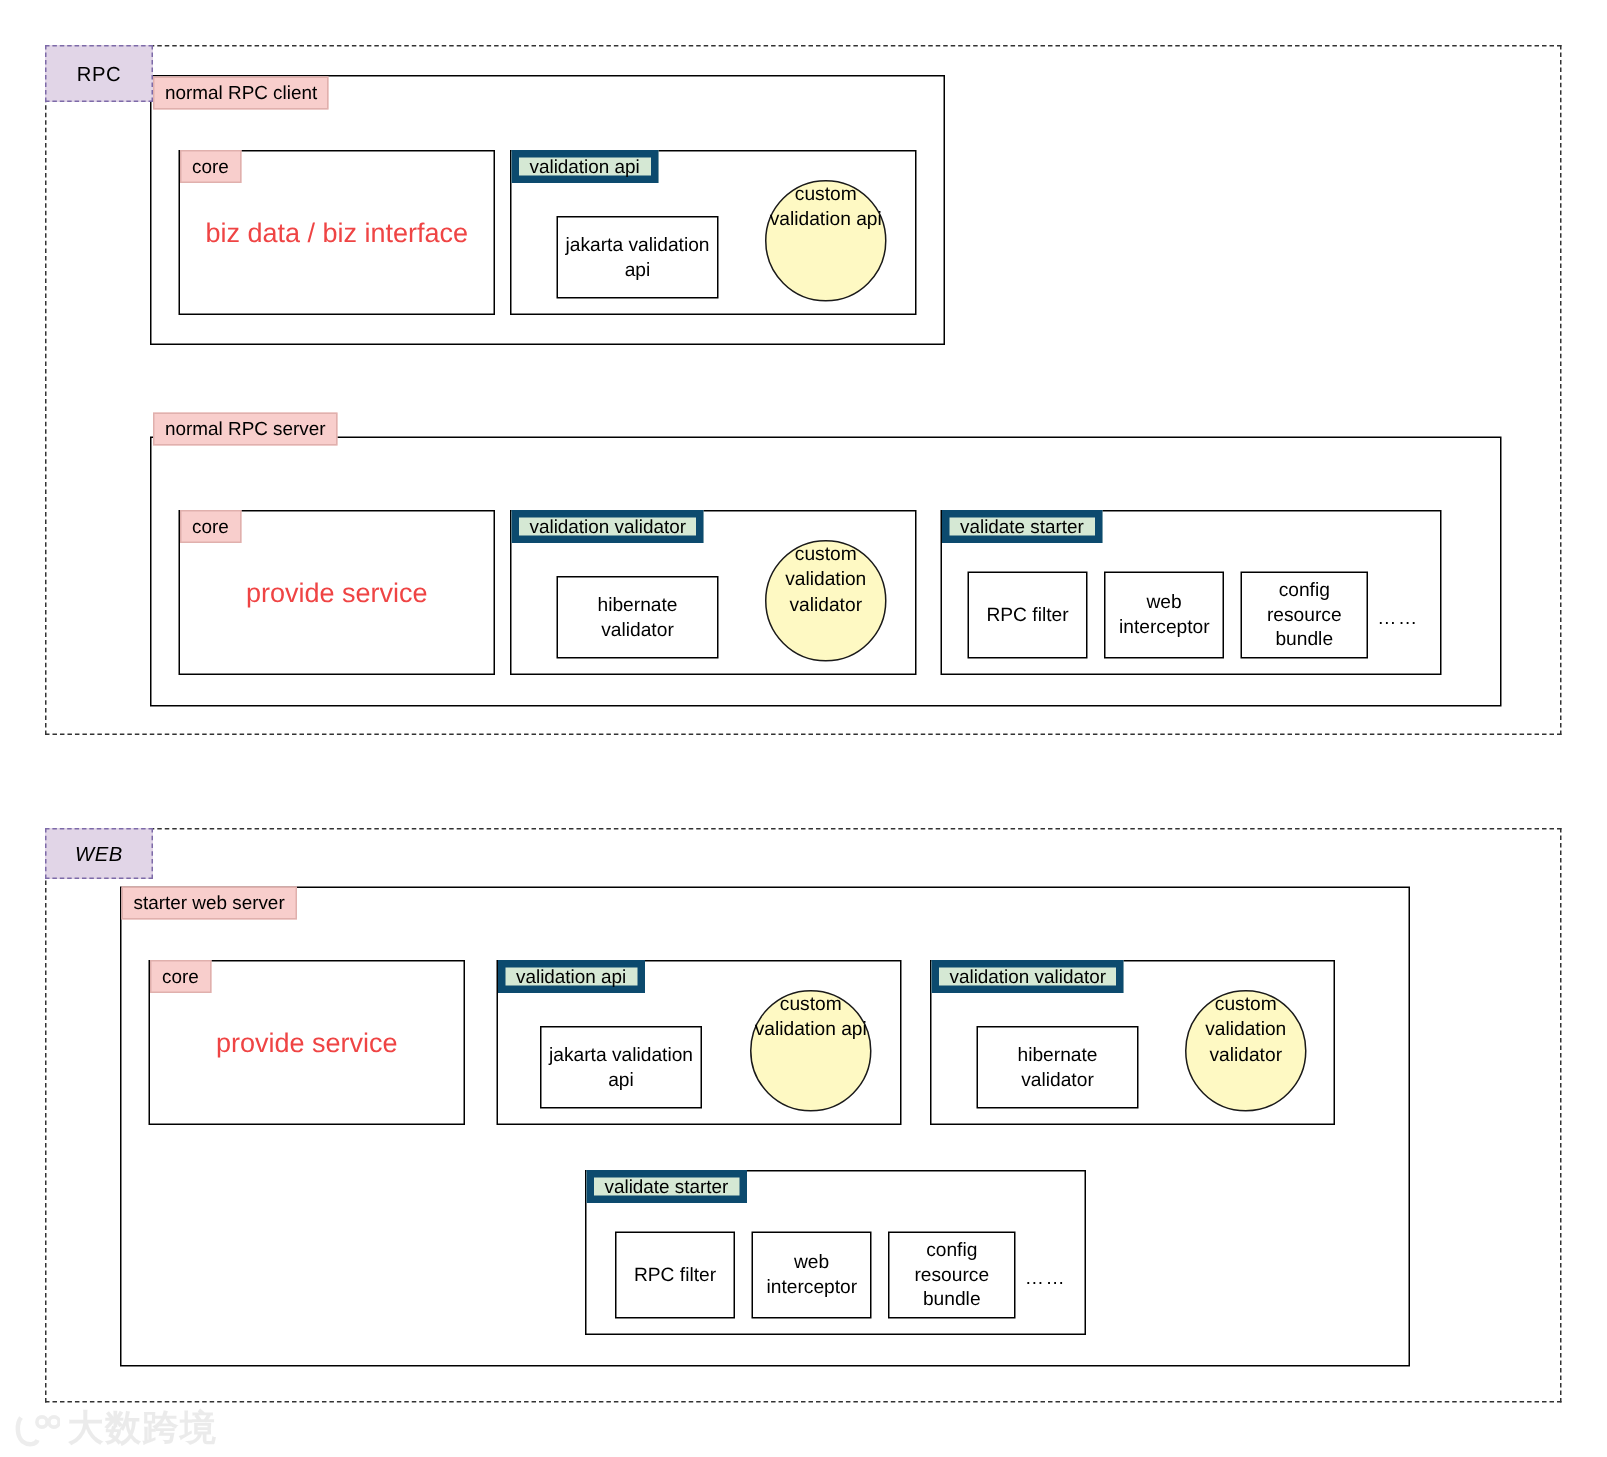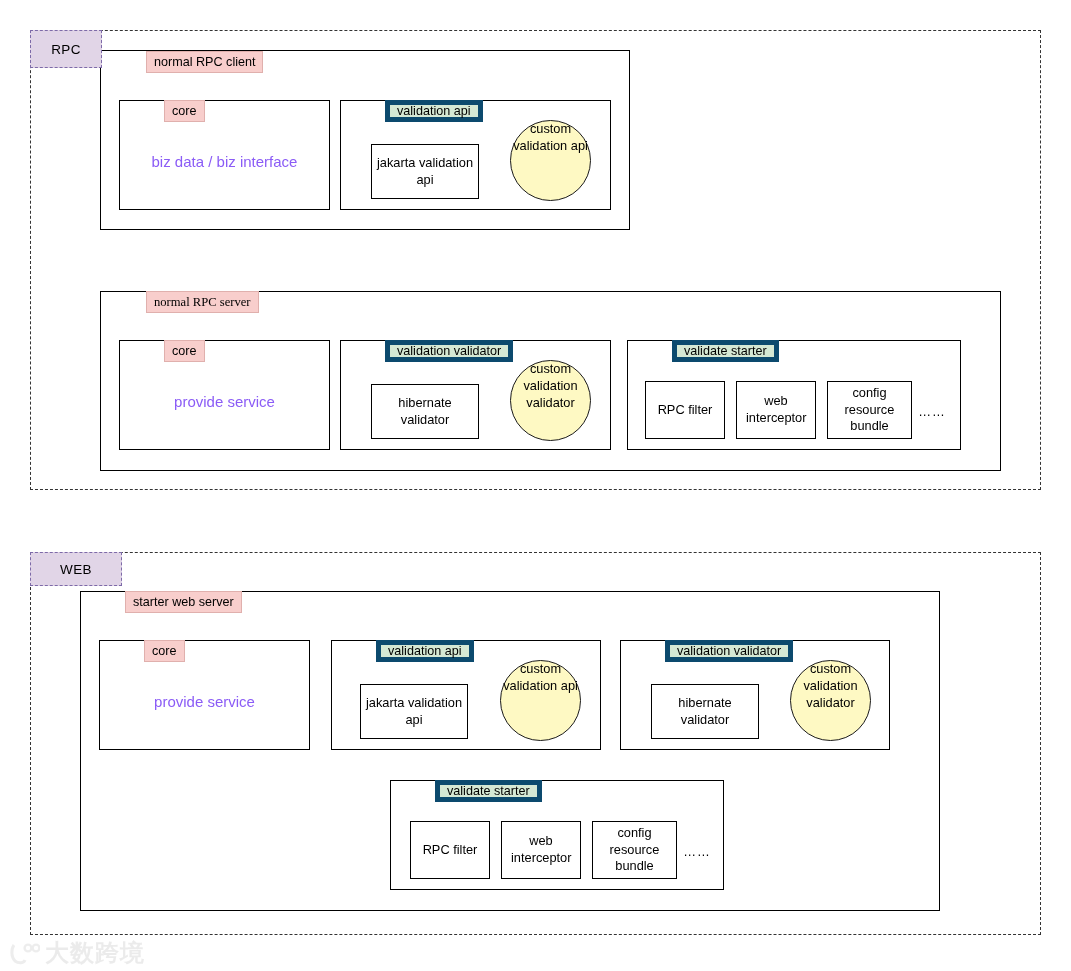--- a/index.html
+++ b/index.html
@@ -58,21 +58,20 @@
     box-sizing: border-box;
     display: flex;
     align-items: center;
     padding: 0 7px;
     font-size: 12.6px;
     line-height: 1;
     color: #000000;
     white-space: nowrap;
     height: 22px;
     z-index: 5;
-    margin-left: 44px;
   }
   .tag-pink  { background: #f8cecc; border: 1px solid #e0b0ad; }
   .tag-green { background: #d5e8d4; border: 5px solid #0c4a6e; }
 
   
   .leaf {
     position: absolute;
     box-sizing: border-box;
     border: 1.3px solid #000000;
     background: #ffffff;
@@ -82,26 +81,26 @@
     text-align: center;
     font-size: 12.8px;
     line-height: 1.32;
     color: #000000;
     padding: 2px 4px;
   }
   .label-plain {
     position: absolute;
     box-sizing: border-box;
     display: flex;
-    align-items: flex-end;
+    align-items: center;
     justify-content: center;
     text-align: center;
-    font-size: 15px;
+    font-size: 18px;
     line-height: 1.32;
-    color: #8b5cf6;
+    color: #ef4444;
   }
   .circle {
     position: absolute;
     box-sizing: border-box;
     border: 1.3px solid #1a1a1a;
     border-radius: 50%;
     background: #fef9c3;
     display: flex;
     align-items: flex-start;
     justify-content: center;
@@ -176,21 +175,21 @@
     <span>validation api</span>
   </div>
   <div class="leaf" style="left:371px; top:144px; width:108px; height:55px;">
     <span>jakarta validation api</span>
   </div>
   <div class="circle" style="left:510px; top:120px; width:81px; height:81px;">
     <span style="display:block; width:76px;">custom validation api</span>
   </div>
 
   <div class="abs solid" style="left:100px; top:291px; width:901px; height:180px;"></div>
-  <div class="tag tag-pink" style="left:102px; top:291px;font-family:Liberation Serif, serif;">
+  <div class="tag tag-pink" style="left:102px; top:275px;">
     <span>normal RPC server</span>
   </div>
 
   <div class="abs solid-thin" style="left:119px; top:340px; width:211px; height:110px;"></div>
   <div class="tag tag-pink" style="left:120px; top:340px;">
     <span>core</span>
   </div>
   <div class="label-plain" style="left:126px; top:380px; width:197px; height:32px;">
     <span>provide service</span>
   </div>
@@ -217,21 +216,21 @@
     <span style="display:block; width:60px;">web interceptor</span>
   </div>
   <div class="leaf" style="left:827px; top:381px; width:85px; height:58px;">
     <span style="display:block; width:58px;">config resource bundle</span>
   </div>
   <div class="ellipsis" style="left:914px; top:404px; width:36px; height:14px;">
     <span>……</span>
   </div>
 
   <div class="abs zone" style="left:30px; top:552px; width:1011px; height:383px;"></div>
-  <div class="zone-tag" style="left:30px; top:552px; width:92px; height:34px;">
+  <div class="zone-tag" style="left:30px; top:552px; width:72px; height:34px;font-style:italic;">
     <span>WEB</span>
   </div>
 
   <div class="abs solid" style="left:80px; top:591px; width:860px; height:320px;"></div>
   <div class="tag tag-pink" style="left:81px; top:591px;">
     <span>starter web server</span>
   </div>
 
   <div class="abs solid-thin" style="left:99px; top:640px; width:211px; height:110px;"></div>
   <div class="tag tag-pink" style="left:100px; top:640px;">

